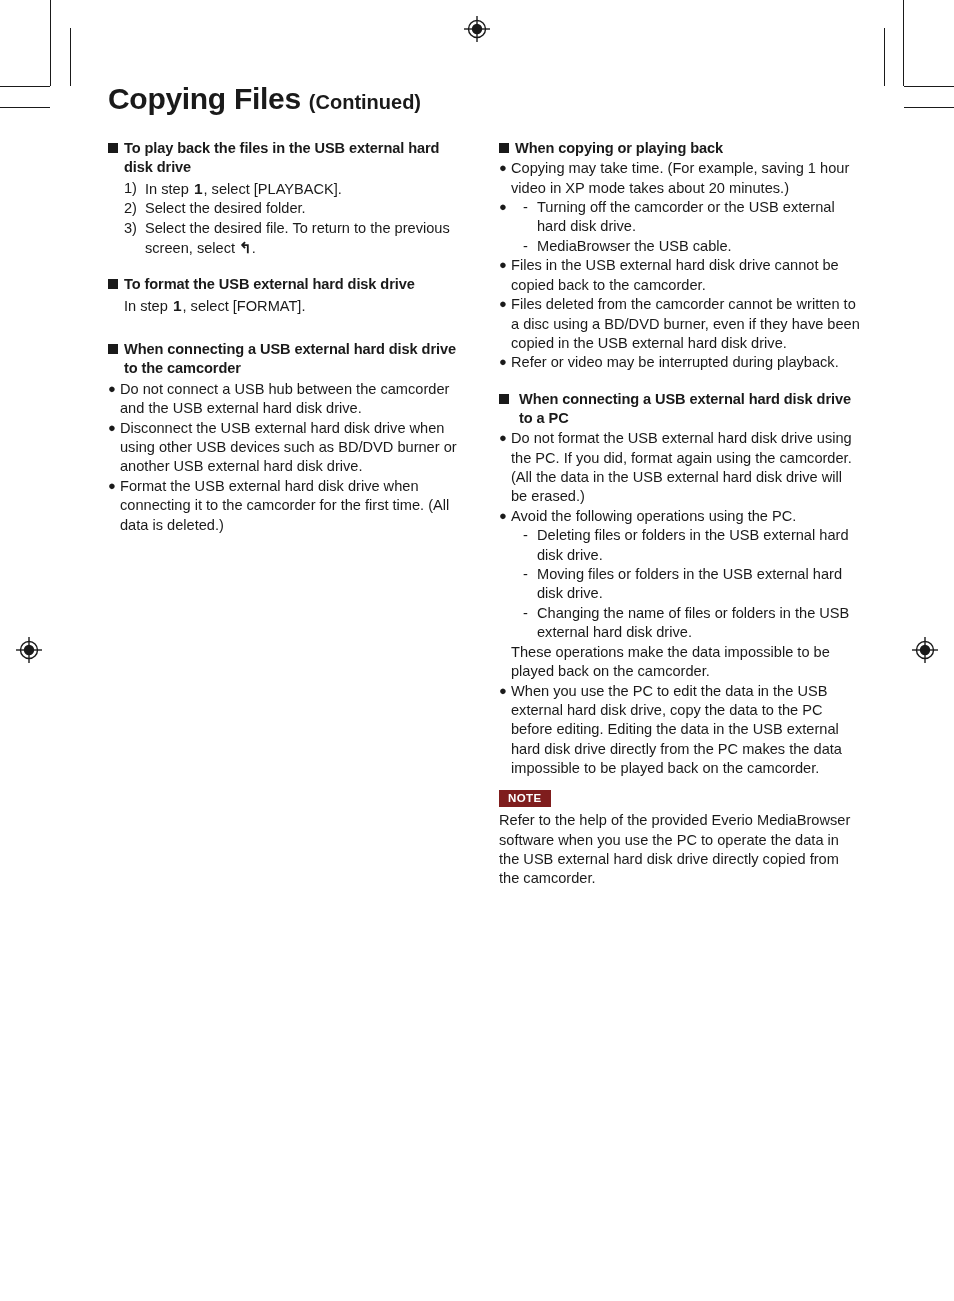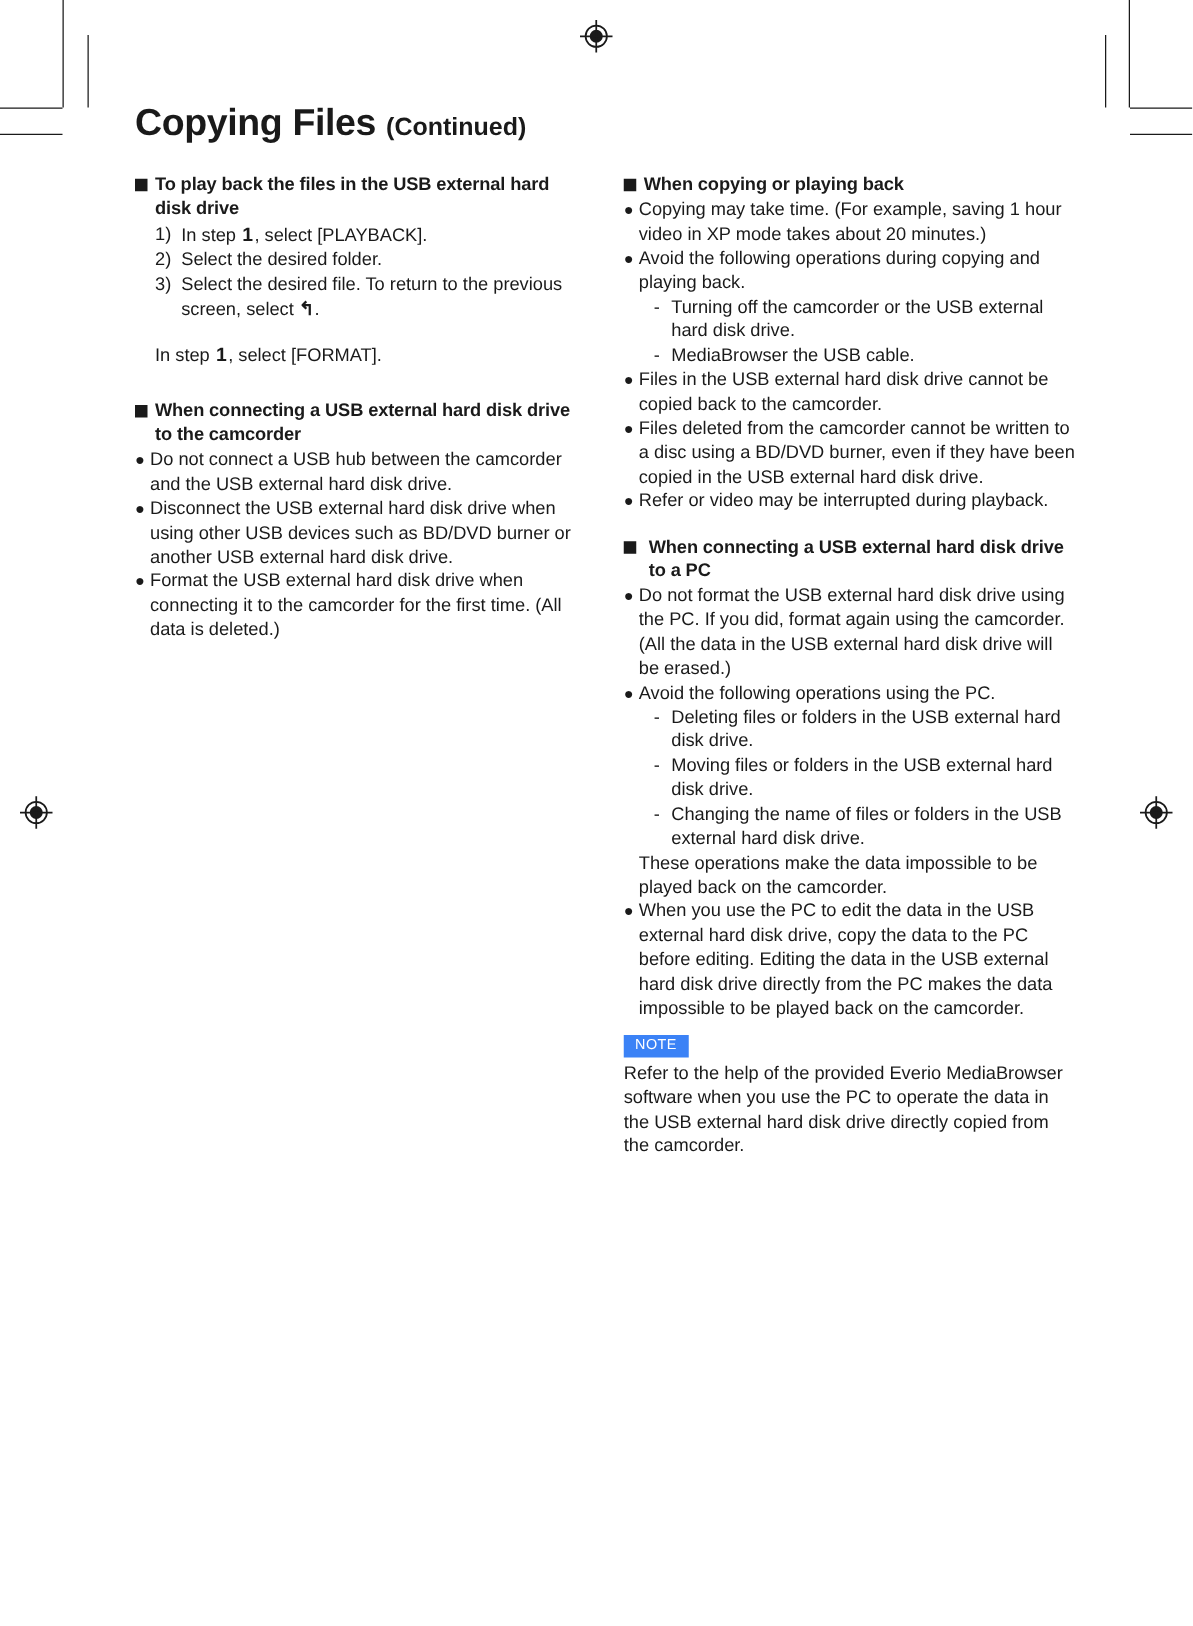--- a/index.html
+++ b/index.html
@@ -161,24 +161,24 @@
 
   .ret-arrow {
     font-weight: bold;
     font-size: 15px;
     letter-spacing: 0;
   }
 
   
   .note-badge {
     display: inline-block;
-    background: #3b82f6;
+    background: #7f1d1d;
     color: #ffffff;
     font-size: 11.5px;
-    font-weight: normal;
+    font-weight: bold;
     letter-spacing: 0.4px;
     padding: 2px 9px 3px 9px;
     line-height: 1.1;
     margin: 0 0 4px 0;
   }
 
   
   .footer {
     position: absolute;
     left: 108px;
@@ -274,20 +274,24 @@
             <span class="t">Select the desired folder.</span>
           </li>
           <li>
             <span class="n">3)</span>
             <span class="t"><span>Select the desired file. To return to the previous screen, select </span><span class="ret-arrow">↰</span><span>.</span></span>
           </li>
         </ol>
 
         <div class="gap-md"></div>
 
+        <div class="sq-head">
+          <span class="sq"></span>
+          <span class="sq-text">To format the USB external hard disk drive</span>
+        </div>
         <p class="plain ind"><span>In step </span><span class="bold-step">1</span><span>, select [FORMAT].</span></p>
 
         <div class="gap-lg"></div>
 
         <div class="sq-head">
           <span class="sq"></span>
           <span class="sq-text">When connecting a USB external hard disk drive to the camcorder</span>
         </div>
         <ul class="dot-list">
           <li>
@@ -313,21 +317,20 @@
           <span class="sq-text">When copying or playing back</span>
         </div>
         <ul class="dot-list">
           <li>
             <span class="dot">●</span>
             <span class="txt">Copying may take time. (For example, saving 1 hour video in XP mode takes about 20 minutes.)</span>
           </li>
           <li>
             <span class="dot">●</span>
             <span class="txt">
-              <span>Avoid the following operations during copying and playing back.</span>
               <ul class="dash-list">
                 <li>
                   <span class="dash">-</span>
                   <span class="t">Turning off the camcorder or the USB external hard disk drive.</span>
                 </li>
                 <li>
                   <span class="dash">-</span>
                   <span class="t">MediaBrowser the USB cable.</span>
                 </li>
               </ul>

